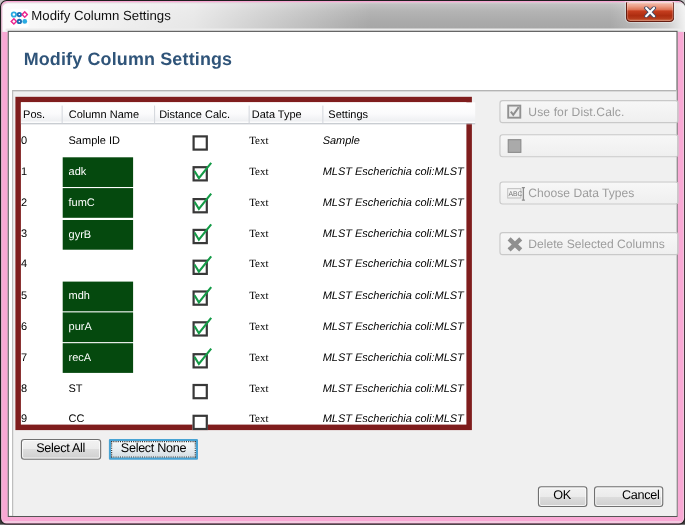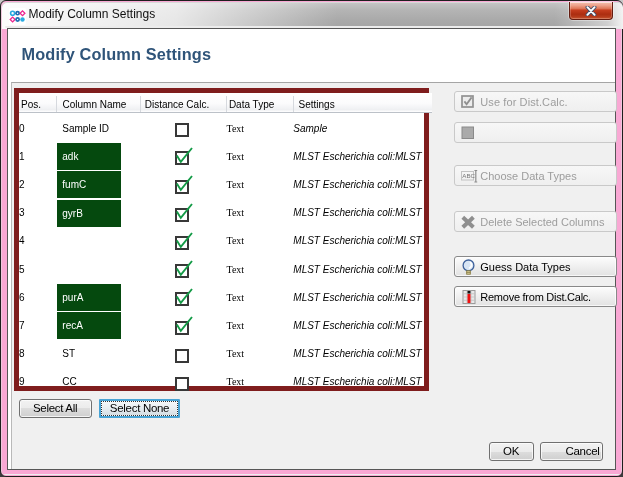--- a/index.html
+++ b/index.html
@@ -190,20 +190,21 @@
         <span class="cb">
           <svg width="20" height="18" viewBox="0 0 20 18">
             <path d="M2.8,9.4 L6.8,15.9 L18,2" fill="none" stroke="#149b47" stroke-width="1.9"></path>
           </svg>
         </span>
         <span class="dtype">Text</span>
         <span class="cat">MLST Escherichia coli:MLST</span>
       </div>
     <div class="row" style="top:161.5px">
         <span class="pos">5</span>
+        <span class="namegreen">mdh</span>
         <span class="cb">
           <svg width="20" height="18" viewBox="0 0 20 18">
             <path d="M2.8,9.4 L6.8,15.9 L18,2" fill="none" stroke="#149b47" stroke-width="1.9"></path>
           </svg>
         </span>
         <span class="dtype">Text</span>
         <span class="cat">MLST Escherichia coli:MLST</span>
       </div>
     <div class="row" style="top:189.7px">
         <span class="pos">6</span>
@@ -269,41 +270,19 @@
   </div>
   <div class="rbtn dis" style="top:164.3px">
     <span class="ico">
       <svg width="20" height="16" viewBox="0 0 20 16">
         <rect x="0.5" y="3.5" width="12" height="8.5" fill="none" stroke="#c2c2c2" stroke-width="1"></rect>
         <text x="1.3" y="9.8" font-family="Liberation Sans" font-size="6.2" fill="#777777">ABC</text>
         <path d="M13.4,2.5 h2.8 M14.8,2.5 v11.5 M13.4,14 h2.8" stroke="#8d8d8d" stroke-width="1.2" fill="none"></path>
       </svg>
     </span>
     <span class="txt">Choose Data Types</span>
-  </div>
-  <div class="rbtn en" style="top:255.4px">
-    <span class="ico">
-      <svg width="17" height="17" viewBox="0 0 17 17">
-        <circle cx="7.5" cy="6.4" r="5.4" fill="#d8e5f4" stroke="#3f629b" stroke-width="1.3"></circle>
-        <path d="M9.5,3.5 a3.4,3.4 0 0 1 -1,5.5" fill="none" stroke="#ffffff" stroke-width="1.6" stroke-linecap="round"></path>
-        <rect x="5.7" y="11.8" width="3.6" height="3.4" fill="#ddd3a0" stroke="#86793f" stroke-width="0.9"></rect>
-        <line x1="5.7" y1="13.5" x2="9.3" y2="13.5" stroke="#86793f" stroke-width="0.7"></line>
-      </svg>
-    </span>
-    <span class="txt">Guess Data Types</span>
-  </div>
-  <div class="rbtn en" style="top:285.2px">
-    <span class="ico">
-      <svg width="17" height="16" viewBox="0 0 17 16">
-        <rect x="2" y="1.5" width="12" height="13" fill="#e9e9e9" stroke="#9a9a9a" stroke-width="1"></rect>
-        <path d="M6,1.5 V14.5 M10,1.5 V14.5 M2,4.75 H14 M2,8 H14 M2,11.25 H14" stroke="#c0c0c0" stroke-width="0.8"></path>
-        <rect x="6.5" y="2" width="3" height="2.5" fill="#111111"></rect>
-        <rect x="6.5" y="5" width="3" height="9" fill="#ee1111"></rect>
-      </svg>
-    </span>
-    <span class="txt" style="letter-spacing:-0.25px">Remove from Dist.Calc.</span>
   </div>
 
   <div class="btn" id="selall">Select All</div>
   <div class="btn" id="selnone">Select None<span class="foc"></span></div>
   <div class="btn" id="okbtn">OK</div>
   <div class="btn" id="cancelbtn">Cancel</div>
 </div>
 
 </body></html>

